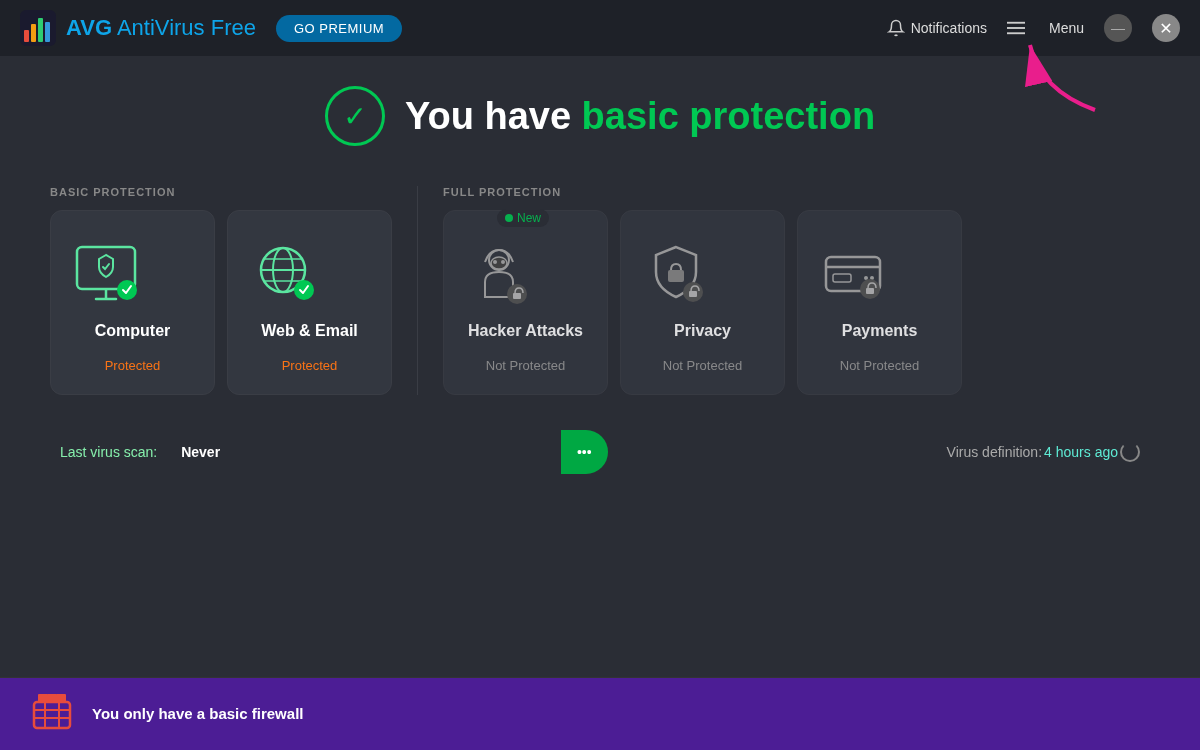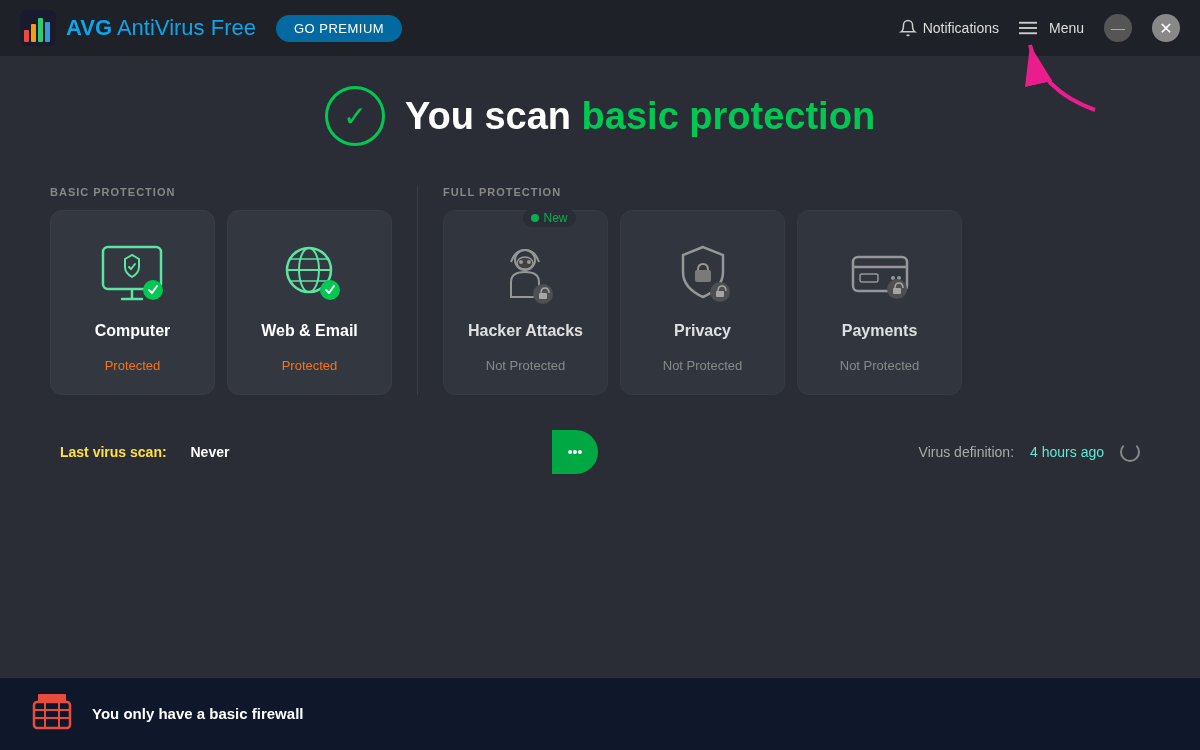--- a/index.html
+++ b/index.html
@@ -55,21 +55,21 @@
       color: #ccc;
       font-size: 14px;
       cursor: pointer;
       background: none;
       border: none;
       color: #ddd;
     }
     .menu-btn {
       display: flex;
       align-items: center;
-      gap: 12px;
+      gap: 24px;
       color: #ccc;
       font-size: 14px;
       cursor: pointer;
       background: none;
       border: none;
       color: #ddd;
     }
     .minimize-btn, .close-btn {
       width: 28px;
       height: 28px;
@@ -165,21 +165,20 @@
       gap: 12px;
     }
 
     .card {
       background: #333740;
       border-radius: 12px;
       width: 165px;
       height: 185px;
       display: flex;
       flex-direction: column;
-      align-items: center;
       justify-content: center;
       padding: 20px 15px 15px;
       position: relative;
       cursor: pointer;
     }
     .card.protected {
       border: 1px solid #3a3d45;
     }
     .card.not-protected {
       border: 1px solid #3a3d45;
@@ -236,22 +235,22 @@
       align-items: center;
       justify-content: space-between;
       margin-top: 35px;
       padding: 0 10px;
     }
     .last-scan {
       font-size: 14px;
       color: #aaa;
     }
     .last-scan span {
-      color: #fde047;
-      font-weight: 700;
+      color: #86efac;
+      font-weight: 400;
     }
     .scan-btn-group {
       display: flex;
       align-items: center;
       gap: 0;
     }
     .run-scan-btn {
       background: #00c853;
       color: #fff;
       border: none;
@@ -270,41 +269,41 @@
       padding: 14px 16px;
       font-size: 14px;
       cursor: pointer;
       margin-left: 2px;
     }
     .virus-def {
       font-size: 14px;
       color: #aaa;
       display: flex;
       align-items: center;
-      gap: 16px;
+      gap: 2px;
     }
     .virus-def .time {
       color: #5eead4;
     }
     .refresh-icon {
       width: 20px;
       height: 20px;
       border: 2px solid #888;
       border-radius: 50%;
       border-top-color: transparent;
       display: inline-block;
     }
 
     
     .alert-bar {
       position: absolute;
       bottom: 0;
       left: 0;
       right: 0;
-      background: #0f172a;
+      background: #4c1d95;
       padding: 14px 30px;
       display: flex;
       align-items: center;
       gap: 18px;
       border-top: 1px solid #333;
     }
     .firewall-icon {
       width: 44px;
       height: 44px;
       flex-shrink: 0;
@@ -395,21 +394,21 @@
   </svg>
 </div>
 
 <div class="main">
 
   <div class="status-header">
     <div class="check-circle">
       <span class="check-mark">✓</span>
     </div>
     <div class="status-text">
-      <span>You scan </span><span class="highlight">basic protection</span>
+      <span>You have </span><span class="highlight">basic protection</span>
     </div>
   </div>
 
   <div class="sections-container">
 
     <div class="basic-protection">
       <div class="section-label">BASIC PROTECTION</div>
       <div class="cards-row">
 
         <div class="card protected">

